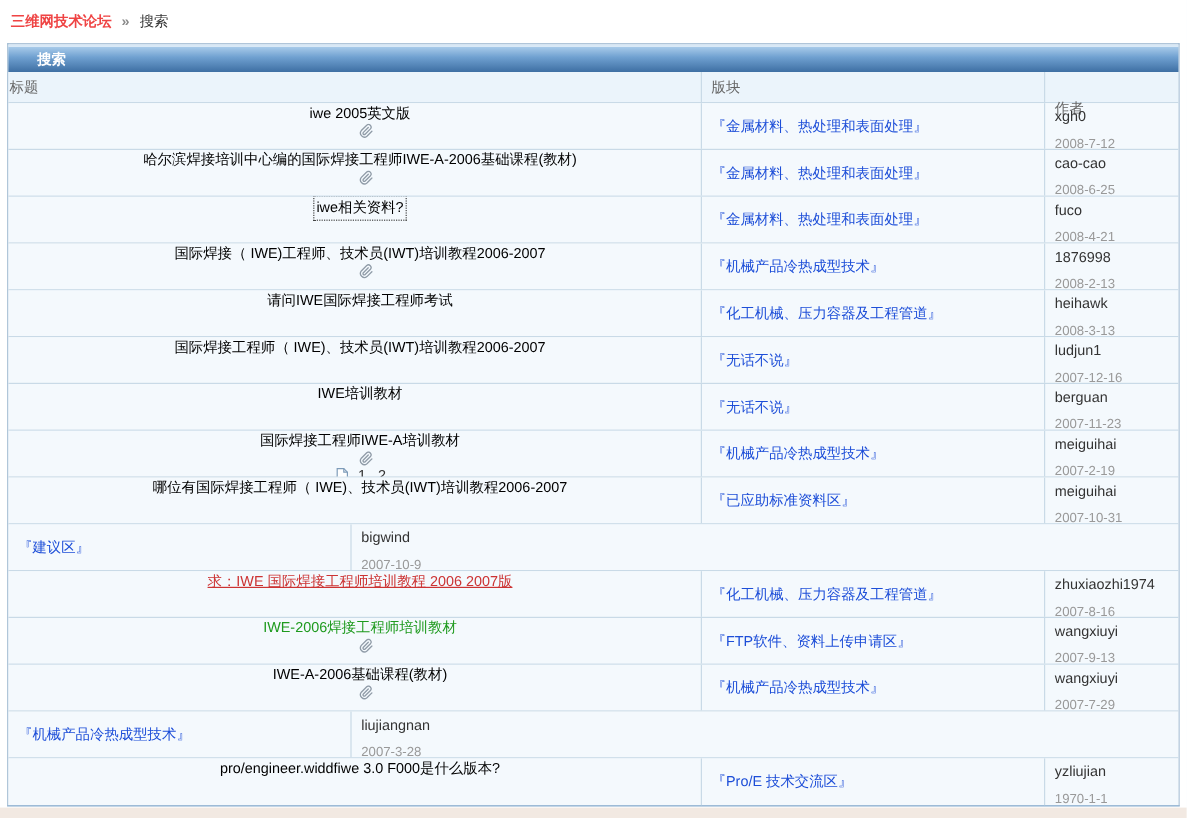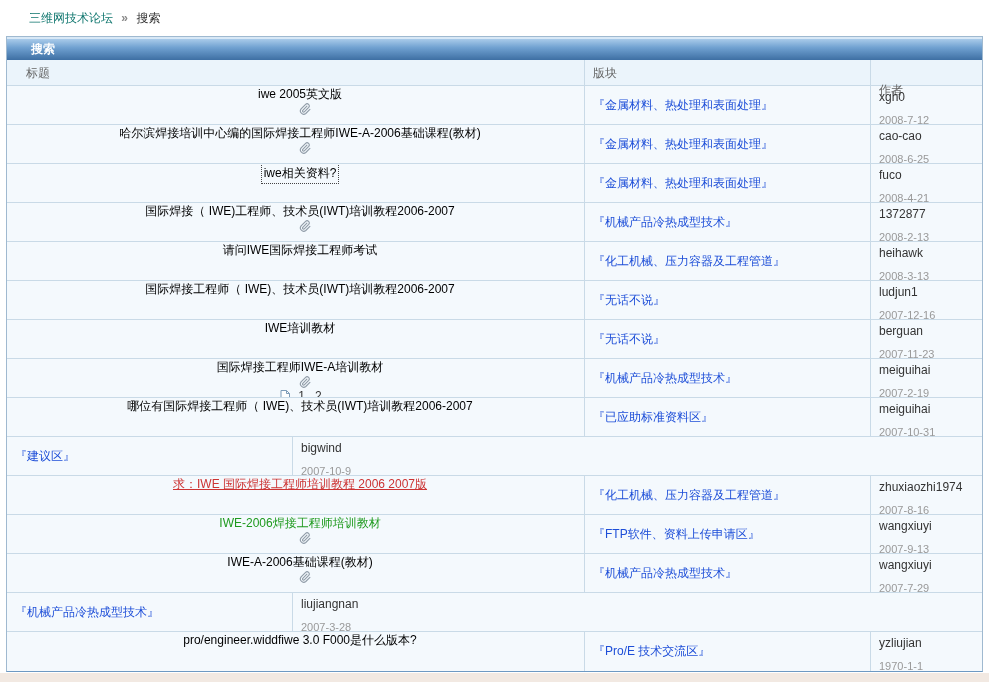--- a/index.html
+++ b/index.html
@@ -7,21 +7,21 @@
   body {
     width: 989px; height: 682px; overflow: hidden;
     background: #ffffff;
     font-family: "Liberation Sans", "DejaVu Sans", sans-serif;
     font-size: 12px; color: #000;
   }
   .page { display: flex; flex-direction: column; height: 682px; }
 
   
   .breadcrumb { padding: 10px 0 9px 9px; }
-  .crumb-forum { color: #0f766e; font-weight: normal; cursor: pointer; margin-left: 20px; }
+  .crumb-forum { color: #ef4444; font-weight: bold; cursor: pointer; }
   .crumb-sep   { color: #8a8a8a; font-weight: bold; margin: 0 5px; }
   .crumb-cur   { color: #333; }
 
   
   .panel {
     margin: 0 6px;
     border: 1px solid #9FB9D0;
     border-bottom-color: #6E99C2;
     background: #F4F9FD;
   }
@@ -31,21 +31,21 @@
     height: 23px; line-height: 21px;
     color: #fff; font-weight: bold;
     padding-left: 24px;
   }
 
   .thead {
     display: flex; background: #EBF4FB; color: #666;
     height: 26px; line-height: 26px;
     border-bottom: 1px solid #C9DAE7;
   }
-  .th-title  { width: 578px; padding-left: 19px; border-right: 1px solid #C9DAE7; }
+  .th-title  { width: 578px; padding-left: 1px; border-right: 1px solid #C9DAE7; }
   .th-forum  { width: 286px; padding-left: 8px; border-right: 1px solid #C9DAE7; }
   .th-author { flex: 1; padding-left: 8px; margin-top: 17px; }
 
   .row {
     display: flex; height: 39px;
     background: #F4F9FD;
     border-bottom: 1px solid #C9DAE7;
   }
   .row:last-child { border-bottom: none; }
   .cell-title {
@@ -157,21 +157,21 @@
         <svg width="14" height="13" viewBox="0 0 14 13" aria-hidden="true">
           <path d="M9.9 3.2 5.8 7.3a1.05 1.05 0 0 0 1.5 1.5l4.4-4.4a2.2 2.2 0 0 0-3.1-3.1L4.1 5.8a3.35 3.35 0 0 0 4.7 4.7l4.1-4.1" fill="none" stroke="#8F9BA7" stroke-width="1.1" stroke-linecap="round"></path>
         </svg>
       </span>
 
     </div>
     <div class="cell-forum">
       <span class="forum-link">『机械产品冷热成型技术』</span>
     </div>
     <div class="cell-author">
-      <div class="author-name">1372877</div>
+      <div class="author-name">1876998</div>
       <div class="author-date">2008-2-13</div>
     </div>
   </div>
 
   <div class="row">
     <div class="cell-title">
       <span class="title-link">请问IWE国际焊接工程师考试</span>
 
     </div>
     <div class="cell-forum">

